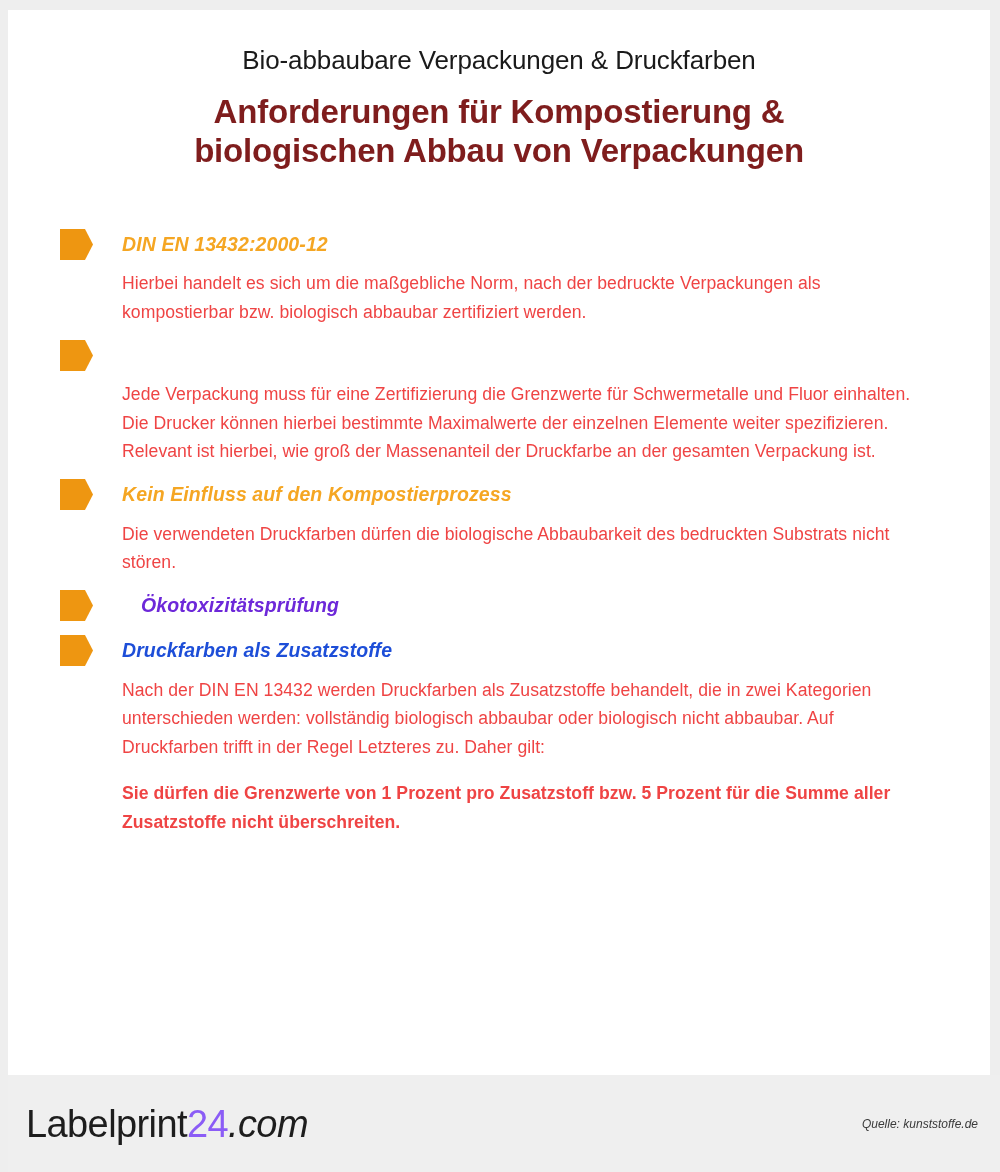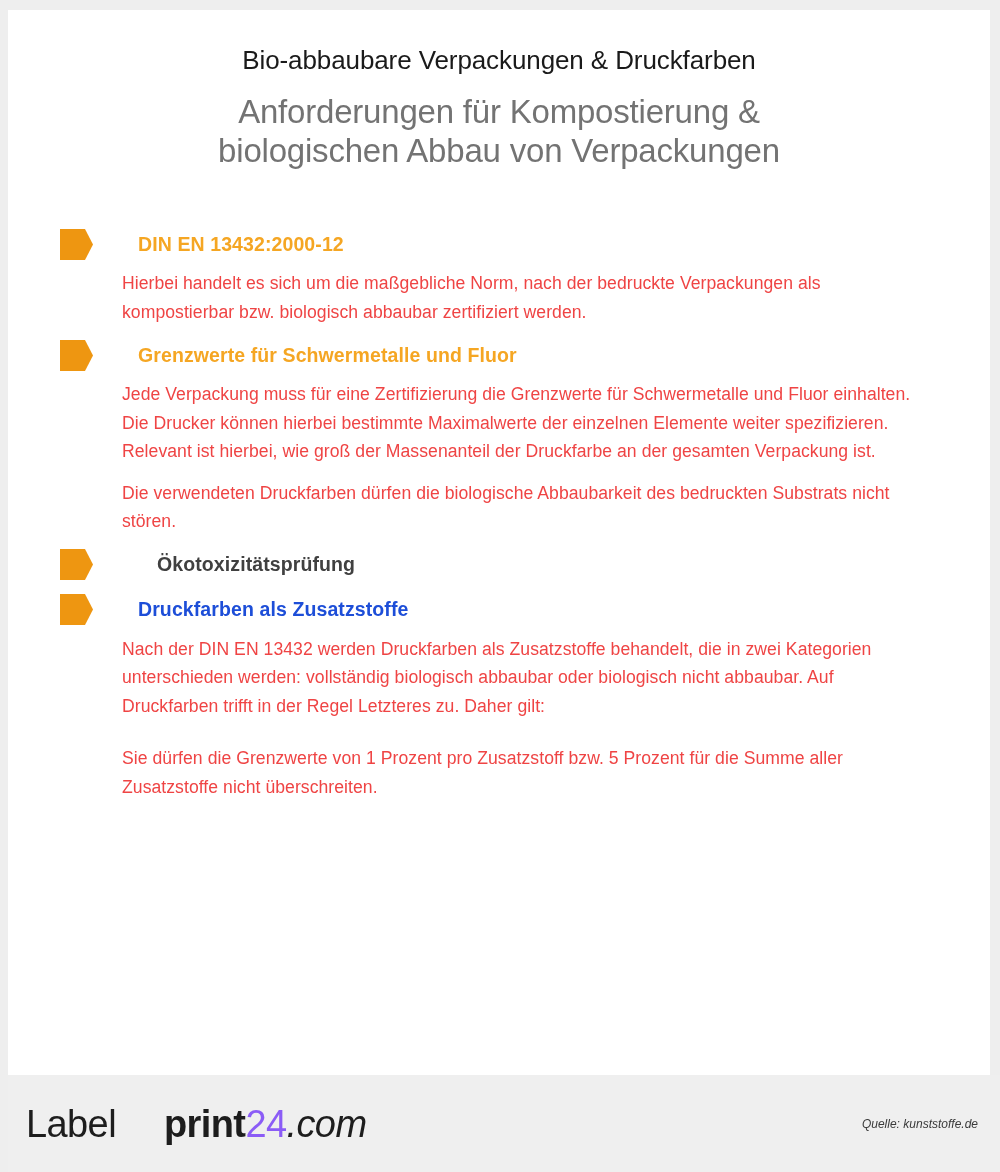--- a/index.html
+++ b/index.html
@@ -42,43 +42,44 @@
   .subtitle {
     font-size: 26px;
     font-weight: 400;
     color: #1a1a1a;
     letter-spacing: -0.1px;
     line-height: 1.1;
     margin: 0 0 18px 0;
   }
   .title {
     font-size: 33px;
-    font-weight: 400;
-    color: #737373;
+    font-weight: 700;
+    color: #7f1d1d;
     line-height: 1.18;
     margin: 0;
     padding: 0 111px;
     letter-spacing: -0.2px;
   }
   .title .tline { display: block; }
 
   
   #sections {
     margin-top: 58px;
     padding: 0 46px 0 52px;
   }
   .section {
     position: relative;
     margin-bottom: 13px;
   }
   .section-head {
     display: flex;
     align-items: center;
-    gap: 16px;
+    gap: 0px;
     min-height: 32px;
+    font-style: italic;
   }
   .bullet {
     flex: 0 0 auto;
     width: 33px;
     height: 31px;
     display: block;
   }
   .section-title {
     font-size: 19.5px;
     font-weight: 700;
@@ -93,21 +94,22 @@
     padding-right: 18px;
   }
   .para {
     font-size: 17.6px;
     color: #ef4444;
     line-height: 1.62;
     margin: 0;
     letter-spacing: 0.05px;
   }
   .para + .para {
-    margin-top: 24px;
+    margin-top: 18px;
+    font-weight: bold;
   }
 
   
   #footer {
     position: absolute;
     left: 8px;
     top: 1075px;
     width: 1000px;
     height: 97px;
     background: #efefef;
@@ -120,21 +122,21 @@
   .logo {
     font-size: 38px;
     line-height: 1;
     color: #1d1d1d;
     letter-spacing: -0.6px;
     white-space: nowrap;
     display: flex;
     align-items: baseline;
   }
   .logo .lp-label { font-weight: 300; }
-  .logo .lp-print { font-weight: 700; margin-left: 48px; }
+  .logo .lp-print { font-weight: 400; }
   .logo .lp-24    { font-weight: 400; color: #8b5cf6; }
   .logo .lp-com   { font-weight: 300; font-style: italic; }
   .source {
     font-size: 12px;
     font-style: italic;
     color: #3a3a3a;
     white-space: nowrap;
   }
 </style>
 </head>
@@ -162,37 +164,42 @@
           </div>
           <div class="section-body">
             <p class="para">Hierbei handelt es sich um die maßgebliche Norm, nach der bedruckte Verpackungen als kompostierbar bzw. biologisch abbaubar zertifiziert werden.</p>
           </div>
         </div>
         <div class="section">
           <div class="section-head">
             <svg class="bullet" viewBox="0 0 33 31">
               <polygon points="0,0 25,0 33,15.5 25,31 0,31" fill="#ee9611"></polygon>
             </svg>
-            <div class="section-title" style="color: rgb(245, 166, 35);">Grenzwerte für Schwermetalle und Fluor</div>
           </div>
           <div class="section-body">
             <p class="para">Jede Verpackung muss für eine Zertifizierung die Grenzwerte für Schwermetalle und Fluor einhalten. Die Drucker können hierbei bestimmte Maximalwerte der einzelnen Elemente weiter spezifizieren. Relevant ist hierbei, wie groß der Massenanteil der Druckfarbe an der gesamten Verpackung ist.</p>
           </div>
         </div>
         <div class="section">
+          <div class="section-head">
+            <svg class="bullet" viewBox="0 0 33 31">
+              <polygon points="0,0 25,0 33,15.5 25,31 0,31" fill="#ee9611"></polygon>
+            </svg>
+            <div class="section-title" style="color: rgb(245, 166, 35);">Kein Einfluss auf den Kompostierprozess</div>
+          </div>
           <div class="section-body">
             <p class="para">Die verwendeten Druckfarben dürfen die biologische Abbaubarkeit des bedruckten Substrats nicht stören.</p>
           </div>
         </div>
         <div class="section">
           <div class="section-head">
             <svg class="bullet" viewBox="0 0 33 31">
               <polygon points="0,0 25,0 33,15.5 25,31 0,31" fill="#ee9611"></polygon>
             </svg>
-            <div class="section-title" style="color: #404040; margin-left: 48px;">Ökotoxizitätsprüfung</div>
+            <div class="section-title" style="color: #6d28d9; margin-left: 48px;">Ökotoxizitätsprüfung</div>
           </div>
         </div>
         <div class="section">
           <div class="section-head">
             <svg class="bullet" viewBox="0 0 33 31">
               <polygon points="0,0 25,0 33,15.5 25,31 0,31" fill="#ee9611"></polygon>
             </svg>
             <div class="section-title" style="color: #1d4ed8;">Druckfarben als Zusatzstoffe</div>
           </div>
           <div class="section-body">

